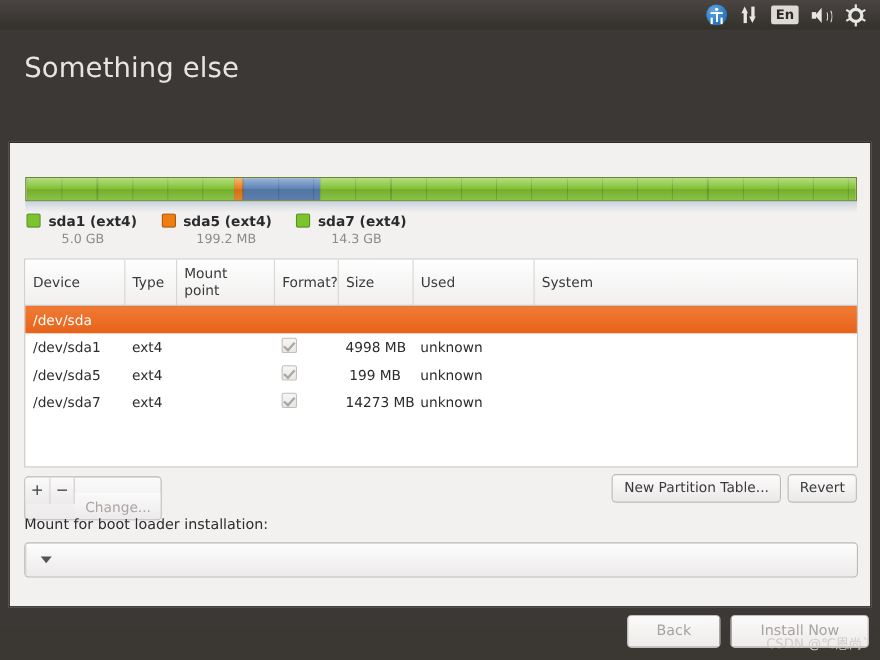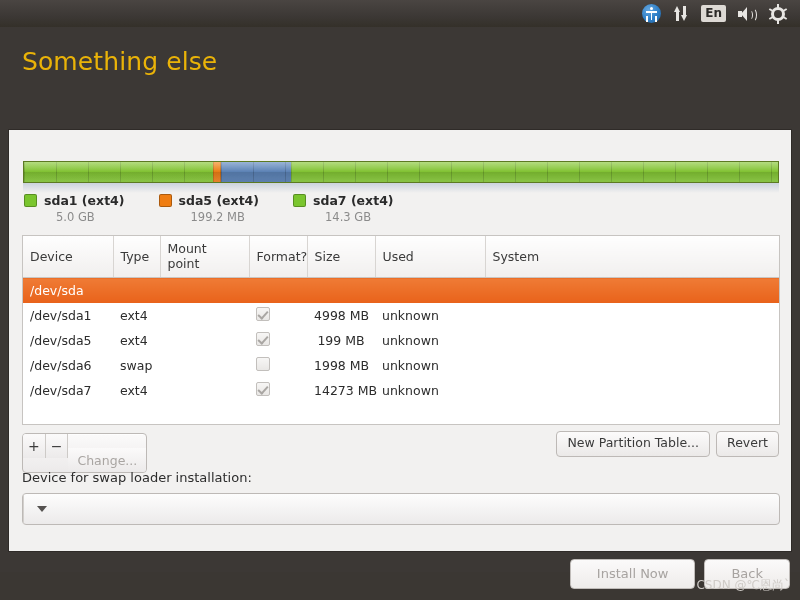--- a/index.html
+++ b/index.html
@@ -200,21 +200,21 @@
   }
   .close-btn::before { transform: rotate(45deg); }
   .close-btn::after { transform: rotate(-45deg); }
   .win-title {
     color: #f2f0ee;
     font-size: 13.5px;
     font-weight: bold;
     margin-left: 14px;
   }
   .heading {
-    color: #eab308;
+    color: #e5e5e5;
     font-size: 25px;
     font-weight: normal;
     padding: 20px 0 0 22px;
     letter-spacing: 0.1px;
   }
 
   
   .content {
     position: absolute;
     left: 8px; top: 102px;
@@ -268,21 +268,21 @@
     left: 0; top: 22px;
     width: 756px; height: 10px;
     background: linear-gradient(to bottom, rgba(170,185,205,0.55), rgba(242,241,240,0));
   }
 
   
   .legend {
     position: absolute;
     left: 15px; top: 63px;
     display: flex;
-    gap: 12px;
+    gap: 0;
   }
   .legend-item {
     display: flex;
     flex-direction: column;
     margin-right: 22px;
   }
   .legend-top {
     display: flex;
     align-items: center;
   }
@@ -601,29 +601,20 @@
             <tr>
               <td>/dev/sda5</td>
               <td>ext4</td>
               <td></td>
               <td><span class="chk on"></span></td>
               <td class="num">199 MB</td>
               <td>unknown</td>
               <td></td>
             </tr>
             <tr>
-              <td>/dev/sda6</td>
-              <td>swap</td>
-              <td></td>
-              <td><span class="chk"></span></td>
-              <td class="num">1998 MB</td>
-              <td>unknown</td>
-              <td></td>
-            </tr>
-            <tr>
               <td>/dev/sda7</td>
               <td>ext4</td>
               <td></td>
               <td><span class="chk on"></span></td>
               <td class="num">14273 MB</td>
               <td>unknown</td>
               <td></td>
             </tr>
           </tbody>
       </table>
@@ -635,28 +626,28 @@
         <div class="seg-btn">−</div>
         <div class="seg-btn disabled">Change...</div>
       </div>
     </div>
 
     <div class="rightbtns">
       <div class="btn">New Partition Table...</div>
       <div class="btn">Revert</div>
     </div>
 
-    <div class="boot-label">Device for swap loader installation:</div>
+    <div class="boot-label">Mount for boot loader installation:</div>
     <div class="combo">
       <div class="combo-arrowbox">
         <span class="tri-down"></span>
       </div>
     </div>
 
   </div>
 
   <div class="bottom-btns">
+    <div class="btn-lg">Back</div>
     <div class="btn-lg">Install Now</div>
-    <div class="btn-lg">Back</div>
   </div>
 </div>
 
 <div class="watermark">CSDN @℃恩尚`</div>
 
 </body></html>

